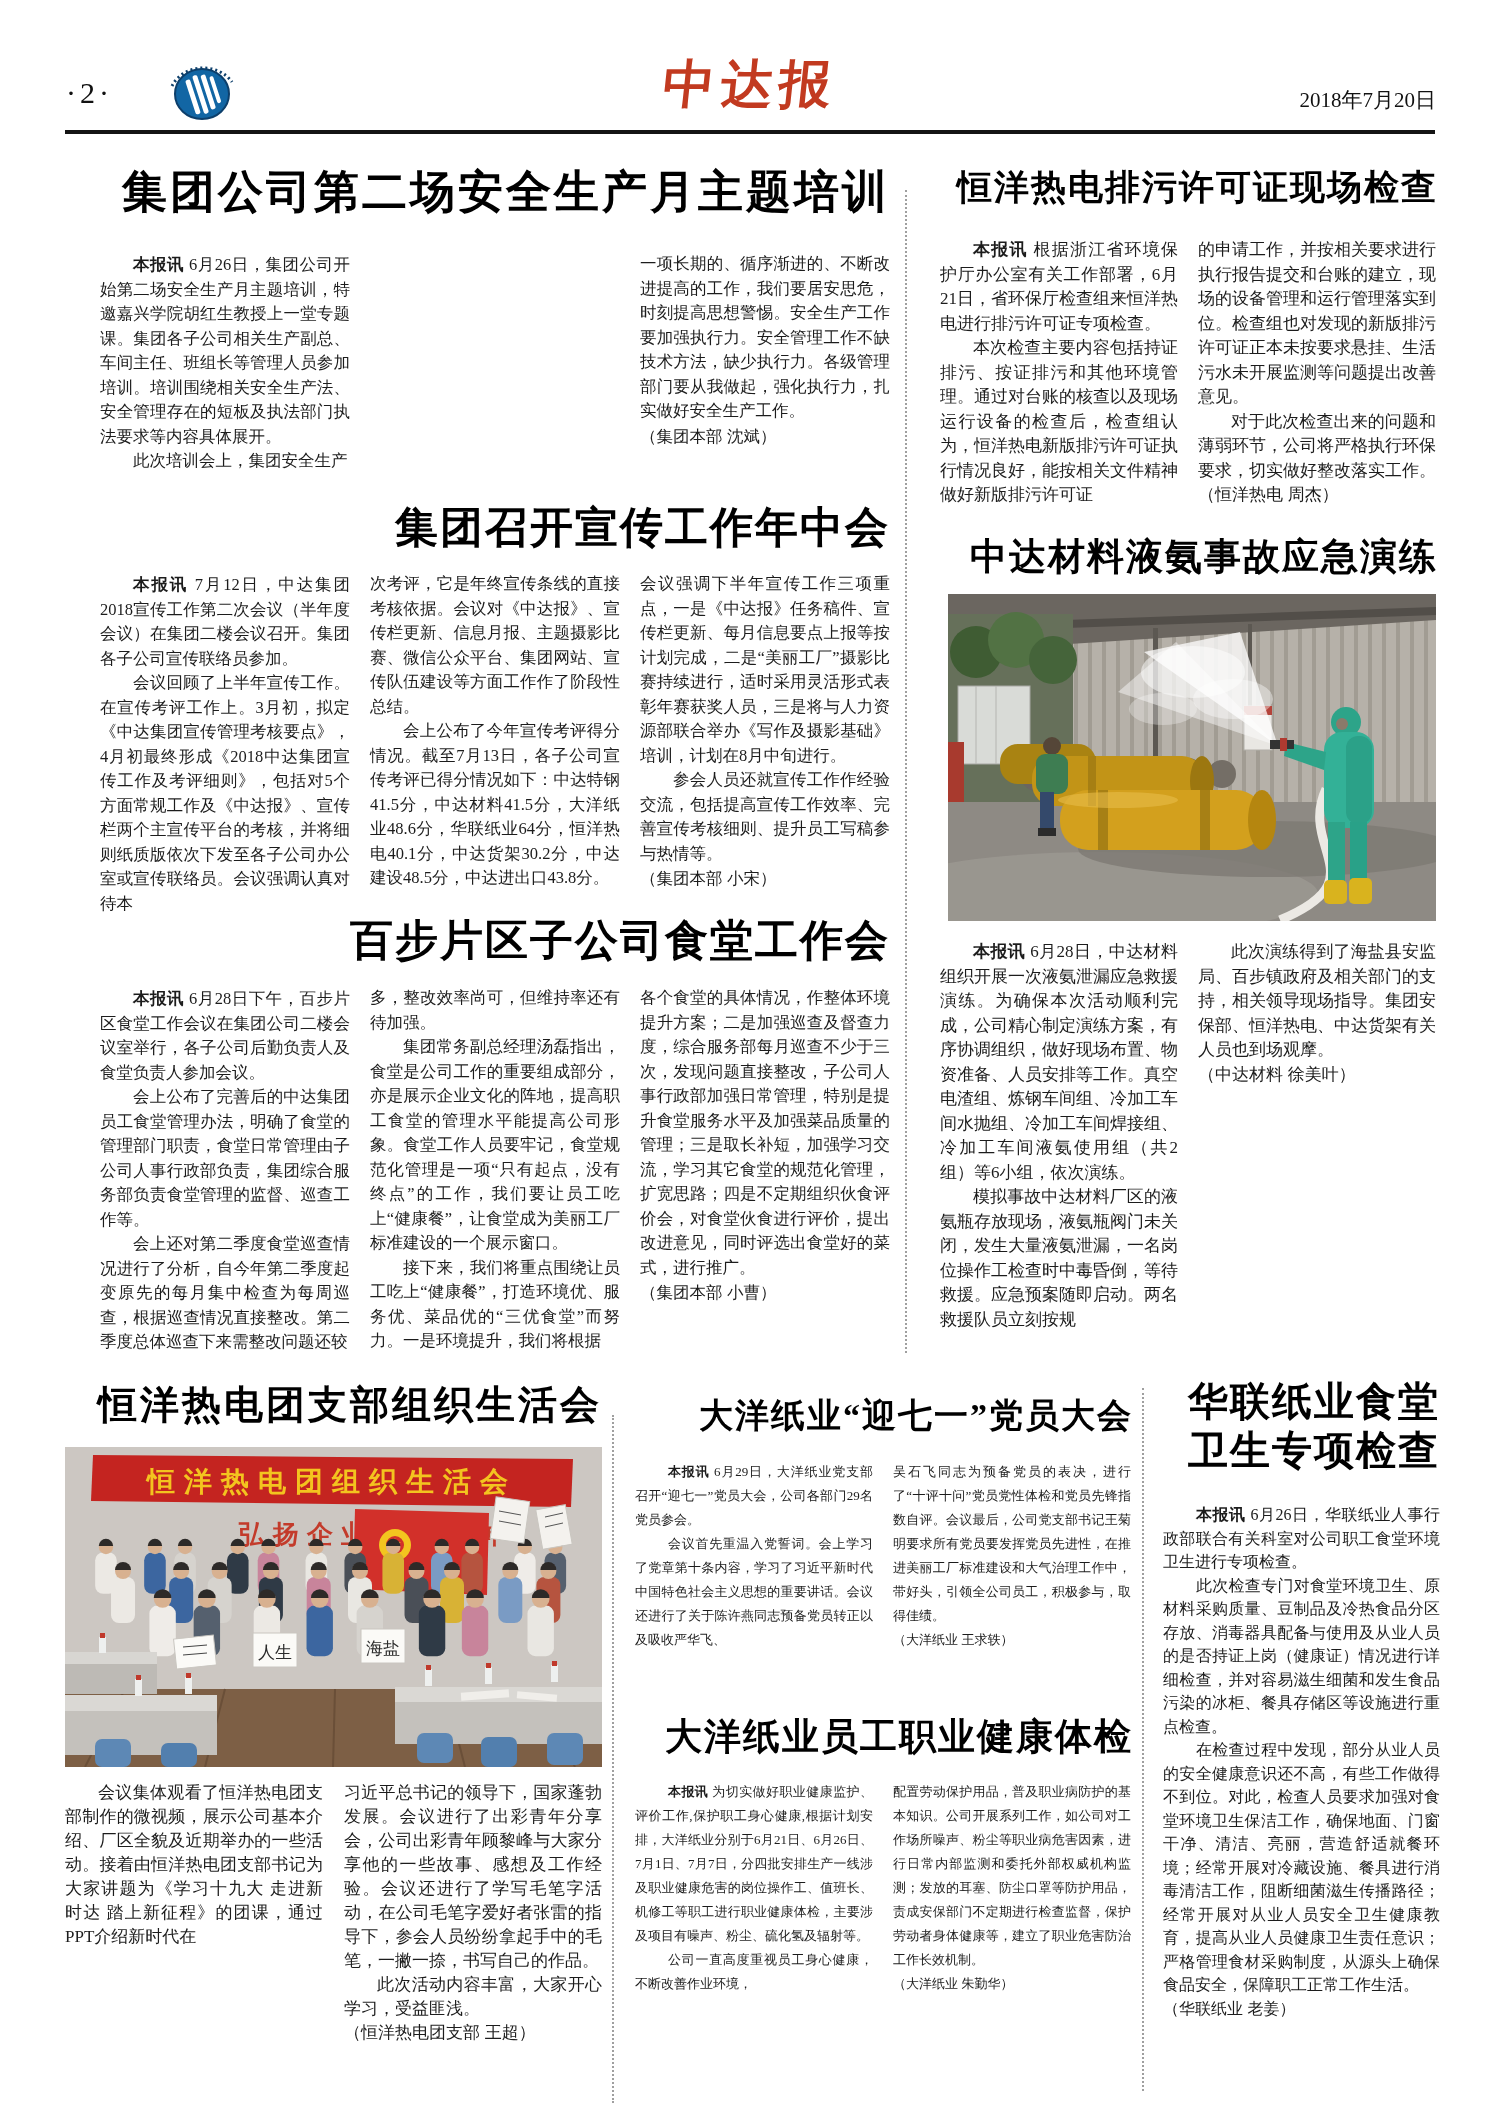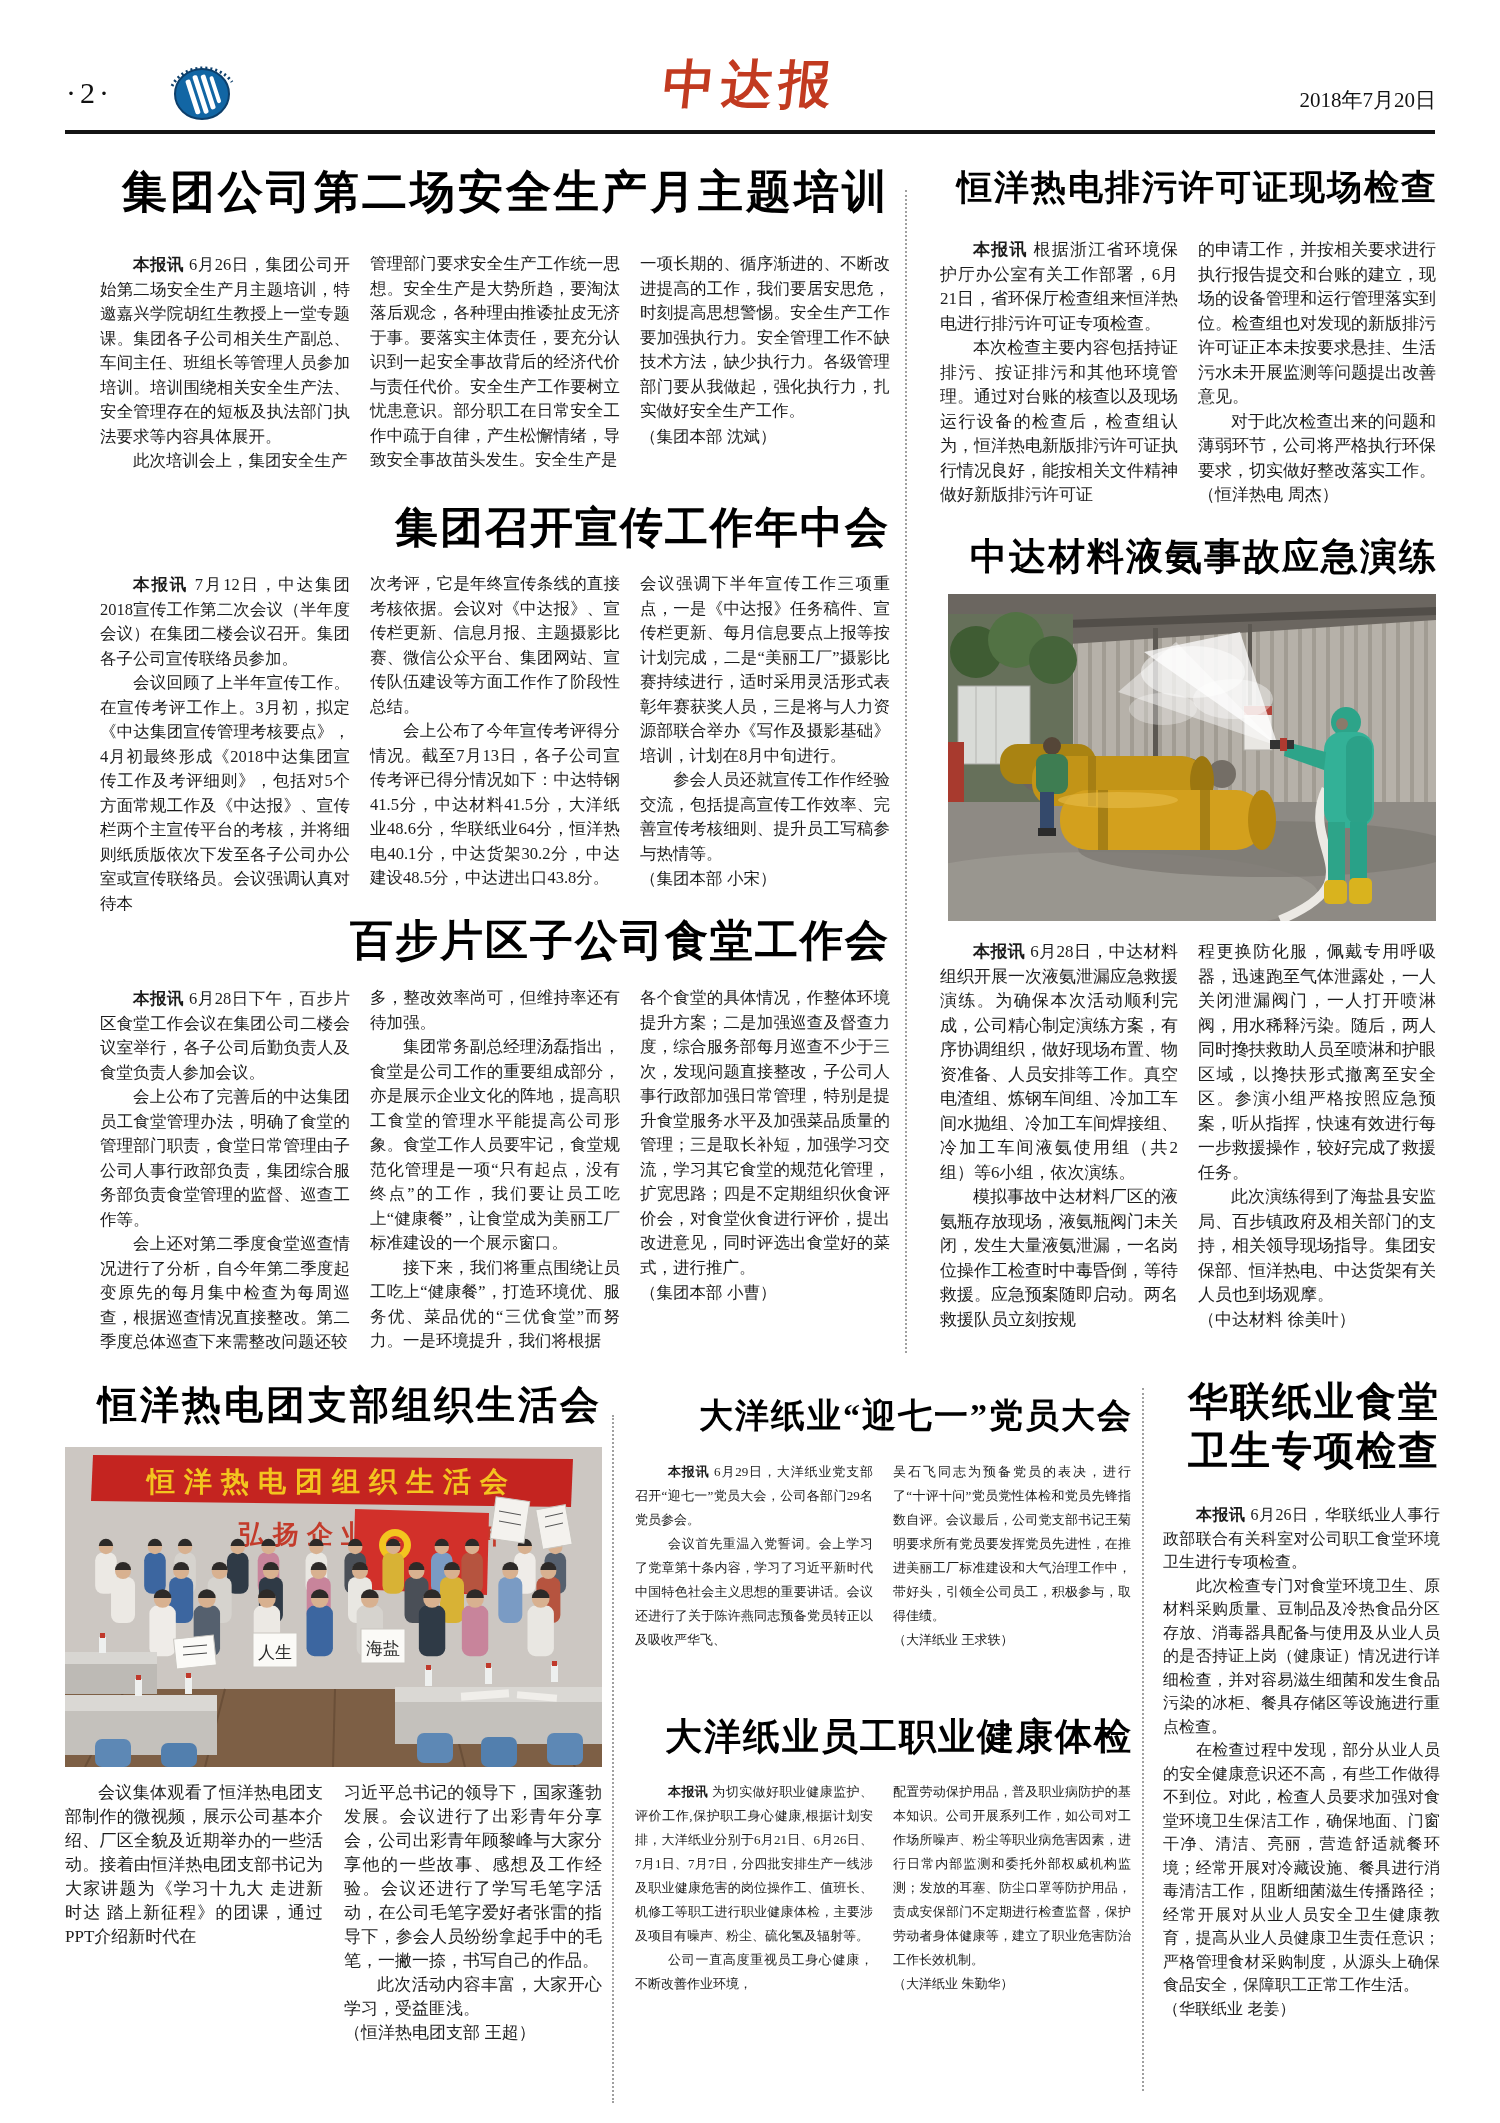--- a/index.html
+++ b/index.html
@@ -56,23 +56,20 @@
 <div class="vdot" style="left:612px;top:1415px;height:688px"></div>
 <div class="vdot" style="left:1142px;top:1388px;height:703px"></div>
 
 <div class="hl hl-sans" style="left:100px;top:166px;width:790px;font-size:45px">集团公司第二场安全生产月主题培训</div>
 <div class="body-block cols3" style="left:100px;top:252px;width:790px">
     <div class="col">
       <p class="para"><b class="lead">本报讯 </b>6月26日，集团公司开始第二场安全生产月主题培训，特邀嘉兴学院胡红生教授上一堂专题课。集团各子公司相关生产副总、车间主任、班组长等管理人员参加培训。培训围绕相关安全生产法、安全管理存在的短板及执法部门执法要求等内容具体展开。</p>
       <p class="para">此次培训会上，集团安全生产</p>
     </div>
     <div class="col">
-      <p class="cont">管理部门要求安全生产工作统一思想。安全生产是大势所趋，要淘汰落后观念，各种理由推诿扯皮无济于事。要落实主体责任，要充分认识到一起安全事故背后的经济代价与责任代价。安全生产工作要树立忧患意识。部分职工在日常安全工作中疏于自律，产生松懈情绪，导致安全事故苗头发生。安全生产是</p>
-    </div>
-    <div class="col">
       <p class="cont">一项长期的、循序渐进的、不断改进提高的工作，我们要居安思危，时刻提高思想警惕。安全生产工作要加强执行力。安全管理工作不缺技术方法，缺少执行力。各级管理部门要从我做起，强化执行力，扎实做好安全生产工作。</p>
       <p class="byline">（集团本部 沈斌）</p>
     </div>
   </div>
 
 <div class="hl hl-serif" style="left:938px;top:168px;width:500px;font-size:35px">恒洋热电排污许可证现场检查</div>
 <div class="body-block cols2" style="left:940px;top:238px;width:496px">
     <div class="col">
       <p class="para"><b class="lead">本报讯 </b>根据浙江省环境保护厅办公室有关工作部署，6月21日，省环保厅检查组来恒洋热电进行排污许可证专项检查。</p>
       <p class="para">本次检查主要内容包括持证排污、按证排污和其他环境管理。通过对台账的核查以及现场运行设备的检查后，检查组认为，恒洋热电新版排污许可证执行情况良好，能按相关文件精神做好新版排污许可证</p>
@@ -178,21 +175,20 @@
     <rect x="401" y="284" width="23" height="26" rx="5" fill="#d9b31e"></rect>
   </g>
 </svg>
 
 <div class="body-block cols2" style="left:940px;top:940px;width:496px">
     <div class="col">
       <p class="para"><b class="lead">本报讯 </b>6月28日，中达材料组织开展一次液氨泄漏应急救援演练。为确保本次活动顺利完成，公司精心制定演练方案，有序协调组织，做好现场布置、物资准备、人员安排等工作。真空电渣组、炼钢车间组、冷加工车间水抛组、冷加工车间焊接组、冷加工车间液氨使用组（共2组）等6小组，依次演练。</p>
       <p class="para">模拟事故中达材料厂区的液氨瓶存放现场，液氨瓶阀门未关闭，发生大量液氨泄漏，一名岗位操作工检查时中毒昏倒，等待救援。应急预案随即启动。两名救援队员立刻按规</p>
     </div>
     <div class="col">
-      <p class="cont">程更换防化服，佩戴专用呼吸器，迅速跑至气体泄露处，一人关闭泄漏阀门，一人打开喷淋阀，用水稀释污染。随后，两人同时搀扶救助人员至喷淋和护眼区域，以搀扶形式撤离至安全区。参演小组严格按照应急预案，听从指挥，快速有效进行每一步救援操作，较好完成了救援任务。</p>
       <p class="para">此次演练得到了海盐县安监局、百步镇政府及相关部门的支持，相关领导现场指导。集团安保部、恒洋热电、中达货架有关人员也到场观摩。</p>
       <p class="byline">（中达材料 徐美叶）</p>
     </div>
   </div>
 
 <div class="hl hl-serif" style="left:100px;top:916px;width:790px;font-size:43px">百步片区子公司食堂工作会</div>
 <div class="body-block cols3" style="left:100px;top:986px;width:790px">
     <div class="col">
       <p class="para"><b class="lead">本报讯 </b>6月28日下午，百步片区食堂工作会议在集团公司二楼会议室举行，各子公司后勤负责人及食堂负责人参加会议。</p>
       <p class="para">会上公布了完善后的中达集团员工食堂管理办法，明确了食堂的管理部门职责，食堂日常管理由子公司人事行政部负责，集团综合服务部负责食堂管理的监督、巡查工作等。</p>

